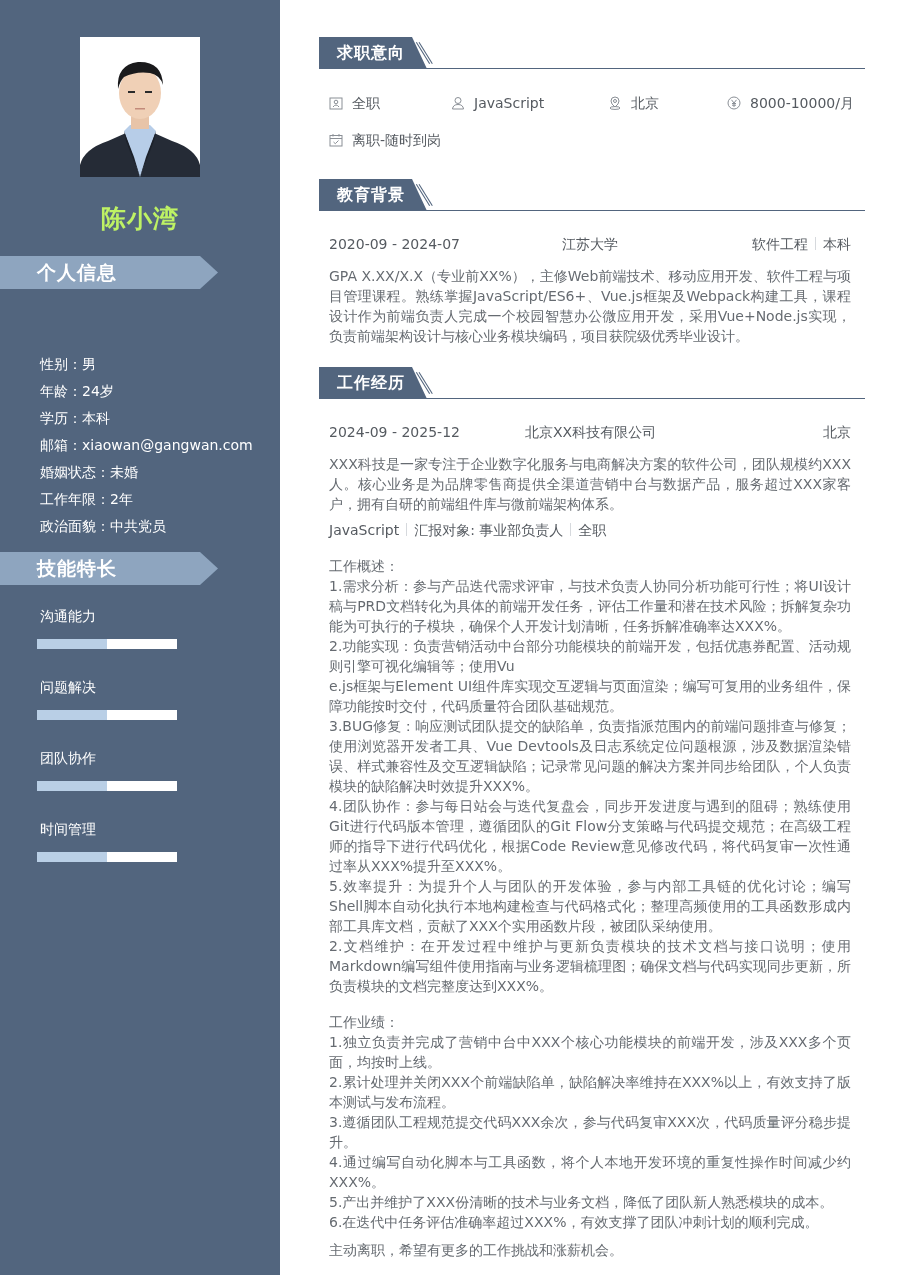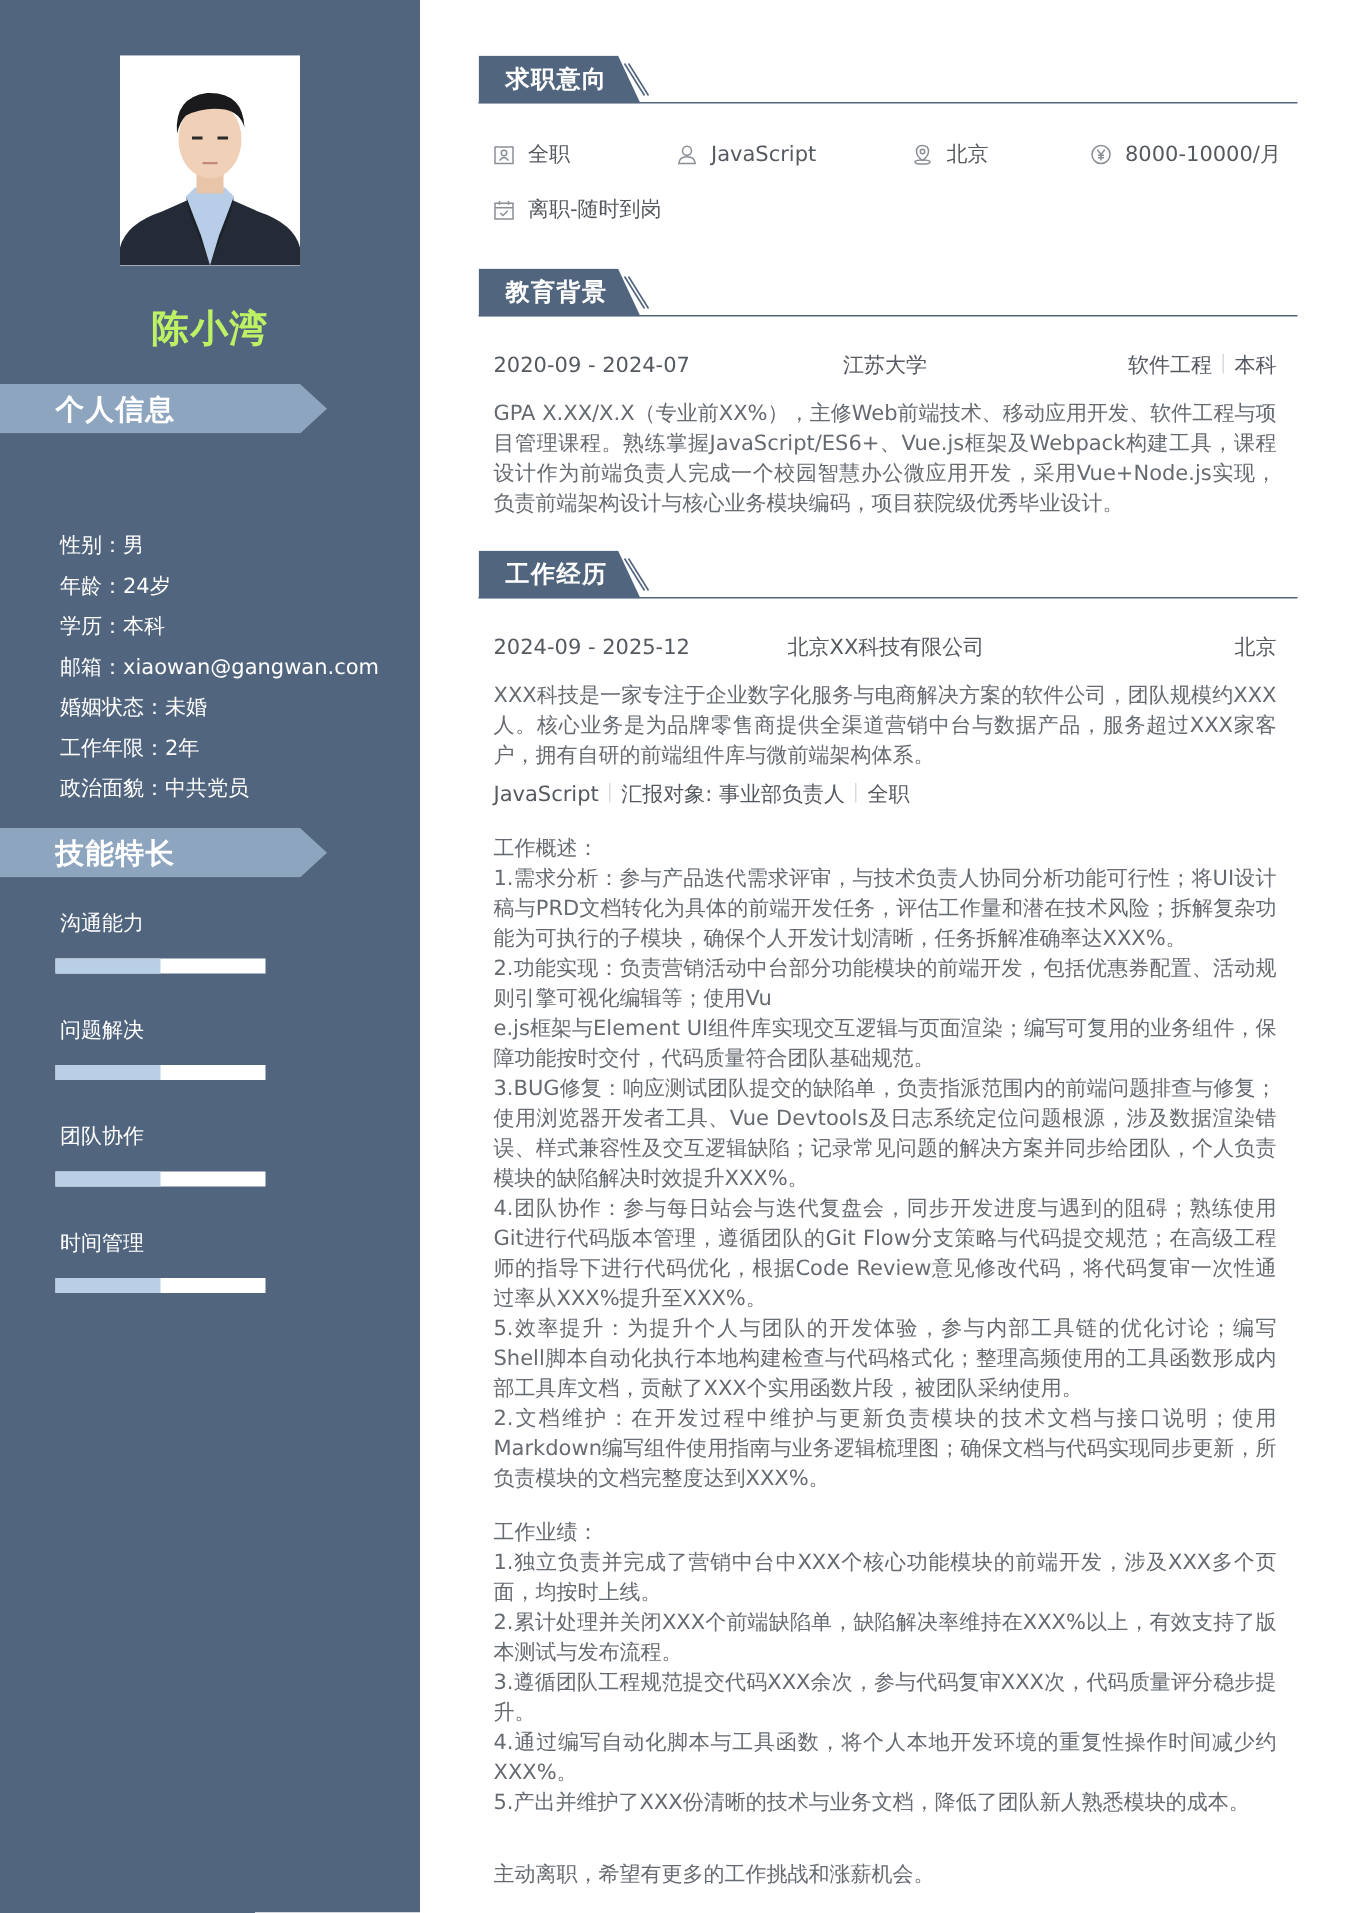--- a/index.html
+++ b/index.html
@@ -240,18 +240,19 @@
     <p>2.文档维护：在开发过程中维护与更新负责模块的技术文档与接口说明；使用Markdown编写组件使用指南与业务逻辑梳理图；确保文档与代码实现同步更新，所负责模块的文档完整度达到XXX%。</p>
   </div>
 
   <div class="para" style="top:1012px;">
     <p>工作业绩：</p>
     <p>1.独立负责并完成了营销中台中XXX个核心功能模块的前端开发，涉及XXX多个页面，均按时上线。</p>
     <p>2.累计处理并关闭XXX个前端缺陷单，缺陷解决率维持在XXX%以上，有效支持了版本测试与发布流程。</p>
     <p>3.遵循团队工程规范提交代码XXX余次，参与代码复审XXX次，代码质量评分稳步提升。</p>
     <p>4.通过编写自动化脚本与工具函数，将个人本地开发环境的重复性操作时间减少约XXX%。</p>
     <p>5.产出并维护了XXX份清晰的技术与业务文档，降低了团队新人熟悉模块的成本。</p>
+    <p>6.在迭代中任务评估准确率超过XXX%，有效支撑了团队冲刺计划的顺利完成。</p>
   </div>
 
   <div class="para" style="top:1240px;">
     <p>主动离职，希望有更多的工作挑战和涨薪机会。</p>
   </div>
 </main>
 
 </body></html>

